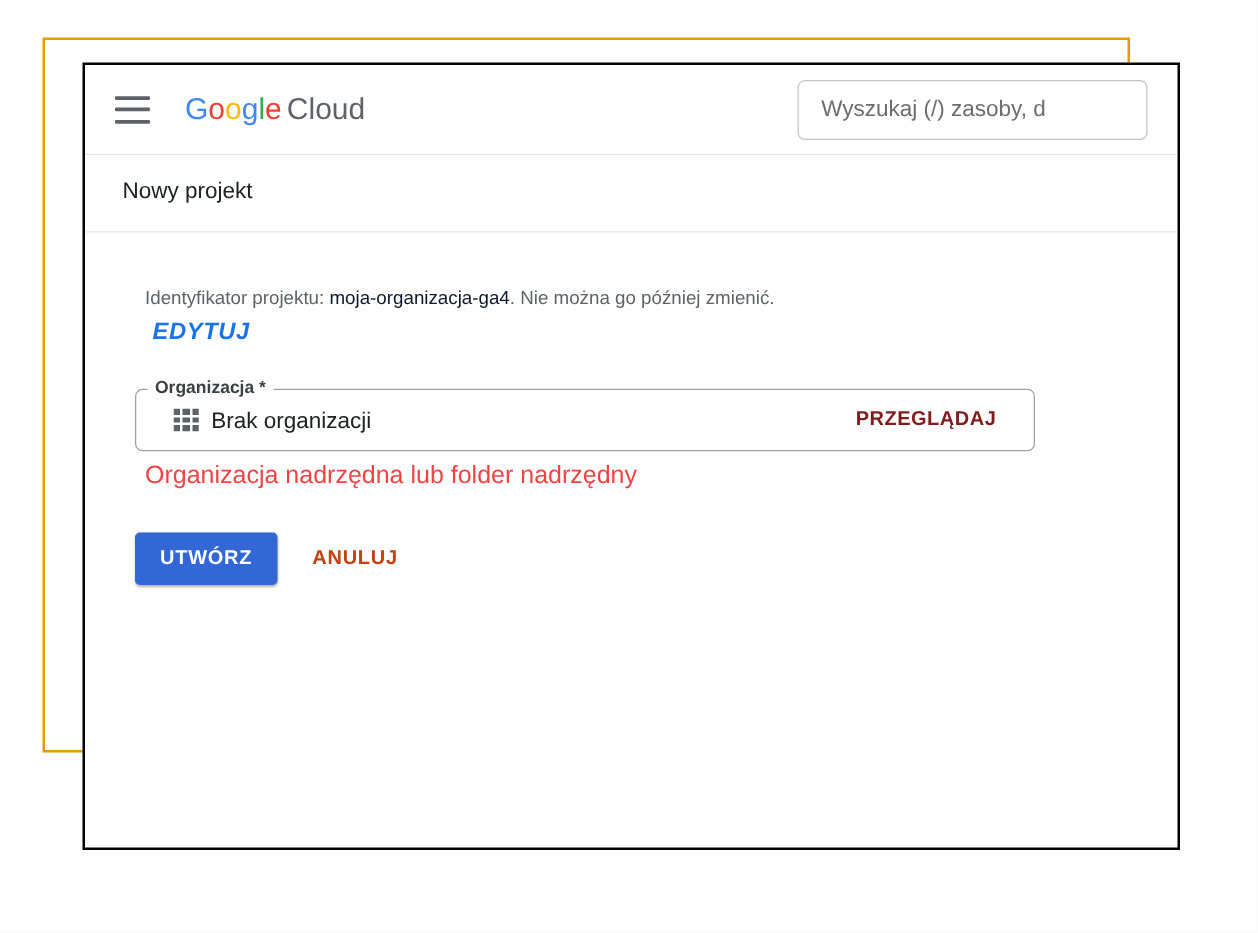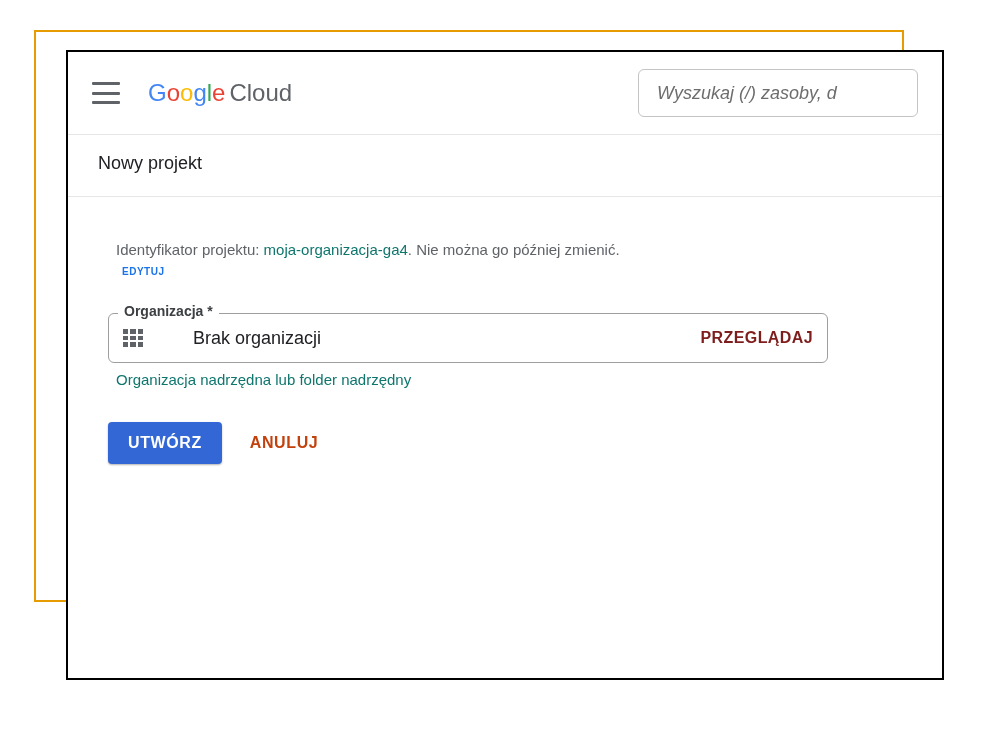--- a/index.html
+++ b/index.html
@@ -33,21 +33,21 @@
     width: 878px;
     height: 630px;
     border: 2px solid #000000;
     background: #ffffff;
     overflow: hidden;
   }
   
   .topbar {
     display: flex;
     align-items: center;
-    height: 83px;
+    height: 72px;
     padding: 0 24px;
     border-bottom: 1px solid #e6e6e6;
   }
   .menu-icon {
     width: 28px; height: 22px;
     display: flex; flex-direction: column; justify-content: space-between;
     margin-right: 28px;
     cursor: pointer;
   }
   .menu-icon span { display:block; height:3px; background:#5f6368; border-radius:1px; }
@@ -60,21 +60,20 @@
     border: 1px solid #c4c4c4;
     border-radius: 6px;
     background: #fff;
     display: flex; align-items: center;
     padding: 0 18px;
     color: #6d6d6d;
     font-size: 18px;
     width: 280px;
     overflow: hidden;
     white-space: nowrap;
-    font-style: italic;
   }
   
   .title-bar {
     padding: 18px 30px 22px 30px;
     border-bottom: 1px solid #e6e6e6;
     font-size: 18px;
     color: #202124;
   }
   
   .form { padding: 34px 40px 10px 40px; }
@@ -107,64 +106,64 @@
     border-radius: 50%;
     display: flex; align-items: center; justify-content: center;
     font-size: 15px; font-weight: 700;
     cursor: pointer;
   }
   .helper-line {
     font-size: 15px;
     color: #5f6368;
     padding: 10px 0 2px 8px;
   }
-  .helper-line .pid { color:#0f766e; }
+  .helper-line .pid { color:#0f172a; }
   .edit-link {
     color: #1a73e8;
     font-weight: 700;
-    font-size: 10px;
+    font-size: 19px;
     letter-spacing: 0.5px;
     padding: 6px 0 0 14px;
     display: inline-block;
     cursor: pointer;
+    font-style: italic;
   }
   
   .loc-wrap { position: relative; margin-top: 34px; }
   .loc-box {
     width: 720px;
     height: 50px;
     border: 1px solid #9e9e9e;
     border-radius: 6px;
     display: flex;
     align-items: center;
-    padding: 0 14px;
-    background: #fff;
-    gap: 40px;
+    padding: 0 30px;
+    background: #fff;
   }
   .org-icon {
     width: 20px; height: 18px;
     display: grid;
     grid-template-columns: repeat(3,1fr);
     grid-template-rows: repeat(3,1fr);
     gap: 2px;
     margin-right: 10px;
   }
   .org-icon span { background:#5f6368; }
   .loc-value { font-size: 18px; color:#202124; }
   .browse-link {
     margin-left: auto;
     color: #7f1d1d;
     font-weight: 700;
     font-size: 16px;
     letter-spacing: 0.4px;
     cursor: pointer;
   }
   .loc-helper {
-    font-size: 15px;
-    color: #0f766e;
+    font-size: 20px;
+    color: #ef4444;
     padding: 8px 0 0 8px;
   }
   
   .button-row {
     display: flex;
     align-items: center;
     gap: 24px;
     margin-top: 34px;
   }
   .btn-primary {

